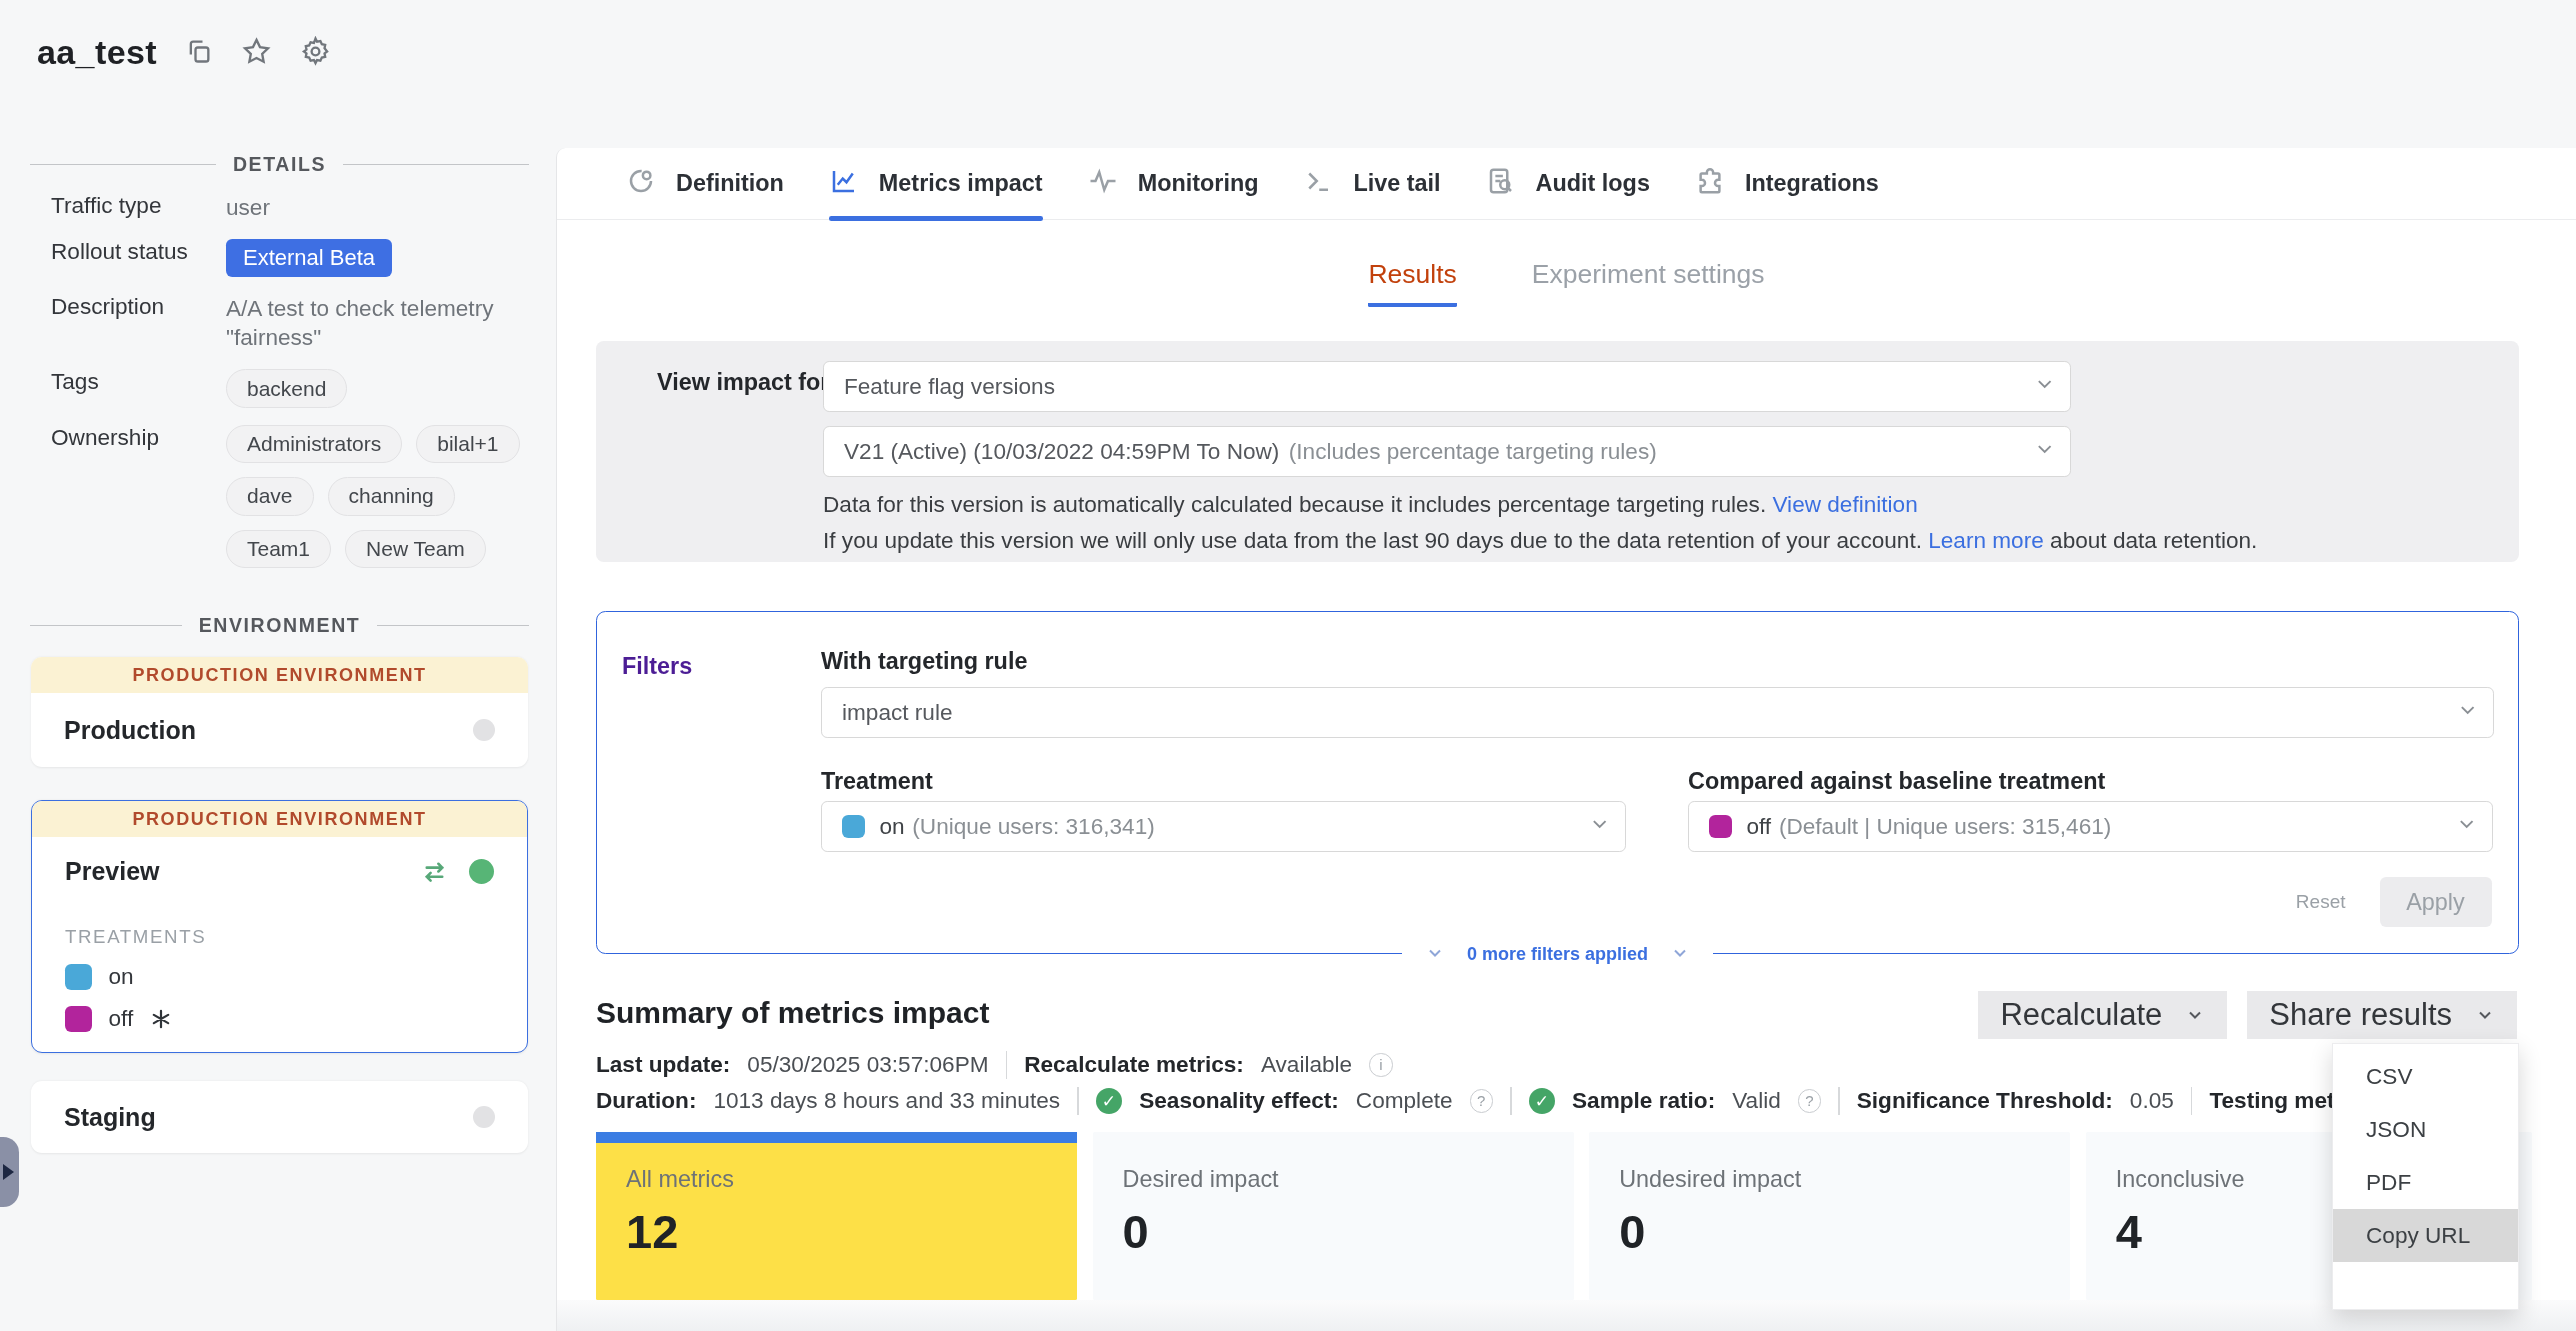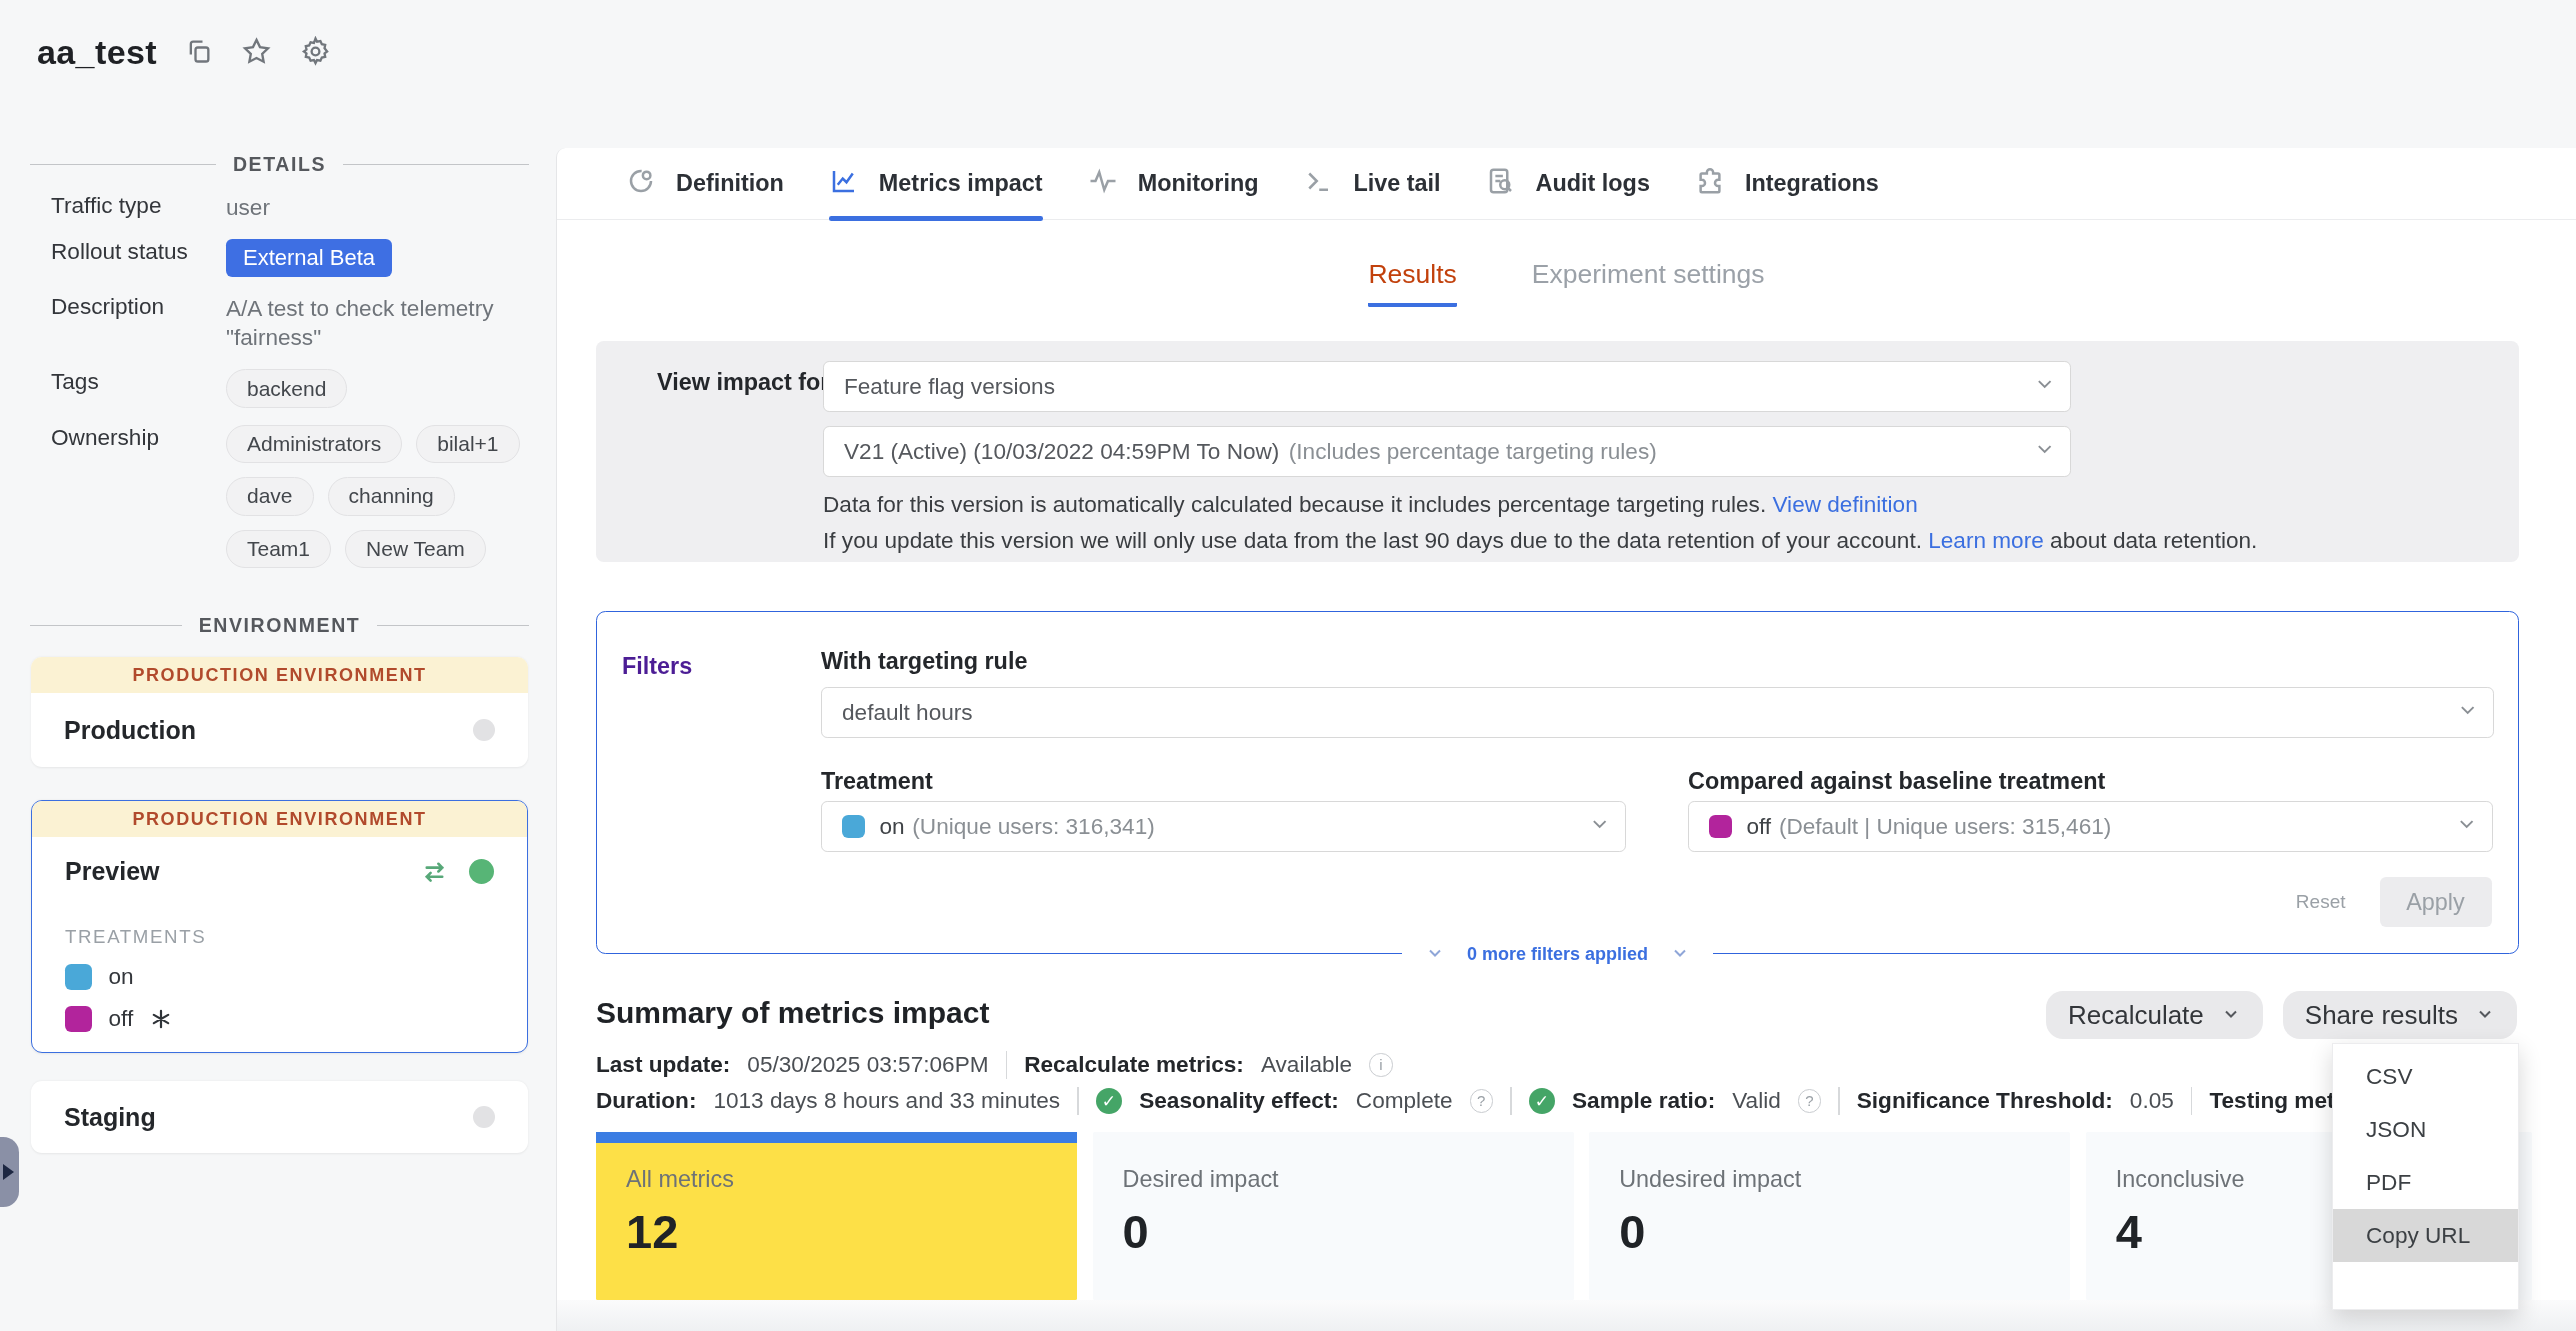--- a/index.html
+++ b/index.html
@@ -96,22 +96,22 @@
   .apply-btn { width:112px; height:50px; background:#ececee; border:none; border-radius:6.2px;
                font-size:23.4px; color:#9aa0a6; cursor:pointer; }
 
   .applied { position:absolute; left:39px; top:789px; width:1923px; height:34px;
              display:flex; justify-content:center; }
   .applied-inner { background:#fff; padding:0 23.4px; display:flex; align-items:center; gap:22px; cursor:pointer; }
   .applied-text { font-size:18px; font-weight:700; color:#3b6fe0; }
 
   .summary-title { position:absolute; left:39px; top:848px; font-size:30px; font-weight:700; color:#1f2226; }
   .sum-buttons { position:absolute; right:59px; top:843px; display:flex; gap:20px; }
-  .gbtn { height:48px; padding:0 22px; background:#e9e9eb; border:none; border-radius:17px;
-          font-size:26px; color:#33363a; display:flex; align-items:center; gap:17px; cursor:pointer; }
+  .gbtn { height:48px; padding:0 22px; background:#e9e9eb; border:none; border-radius:0;
+          font-size:31px; color:#33363a; display:flex; align-items:center; gap:23px; cursor:pointer; }
 
   .meta { position:absolute; left:39px; display:flex; align-items:center; gap:17px; font-size:22.6px;
           color:#4b4f54; white-space:nowrap; width:1934px; overflow:hidden; }
   .meta1 { top:903px; } .meta2 { top:939px; }
   .meta b { color:#24272b; }
   .vdiv { width:1.6px; height:28px; background:#d7d9db; flex:0 0 auto; }
   .chk { width:26.5px; height:26.5px; border-radius:50%; background:#45a567; color:#fff; font-size:17px;
          display:flex; align-items:center; justify-content:center; flex:0 0 auto; }
   .qi { width:23.4px; height:23.4px; border-radius:50%; border:1.6px solid #c9ccd0; color:#9aa0a6; font-size:15px;
         display:flex; align-items:center; justify-content:center; flex:0 0 auto; cursor:pointer; }
@@ -326,21 +326,21 @@
         <span>If you update this version we will only use data from the last 90 days due to the data retention of your account.</span>
         <span class="lnk">Learn more</span>
         <span>about data retention.</span>
       </div>
     </div>
 
     <div class="filters">
       <div class="f-heading">Filters</div>
       <div class="f-label rule-label">With targeting rule</div>
       <div class="select rule-select">
-        <span>default hours</span>
+        <span>impact rule</span>
         <span class="chev"><svg width="23.4" height="23.4" viewBox="0 0 24 24" fill="none" stroke="#8a8f94" stroke-width="2">
               <path d="M6 9l6 6 6-6"></path>
             </svg></span>
       </div>
       <div class="f-label t-label">Treatment</div>
       <div class="select t-select">
         <span class="sw sw-on"></span>
         <span class="sel-name">on</span>
         <span class="sel-info">(Unique users: 316,341)</span>
         <span class="chev"><svg width="23.4" height="23.4" viewBox="0 0 24 24" fill="none" stroke="#8a8f94" stroke-width="2">

